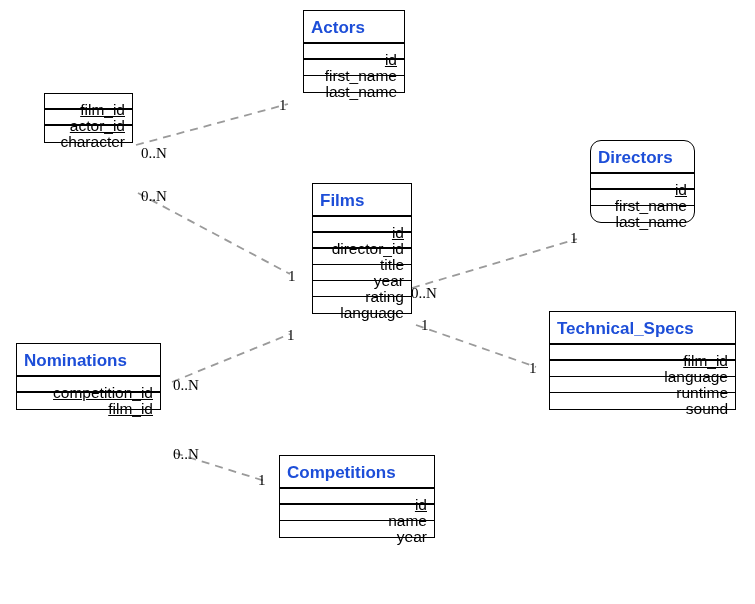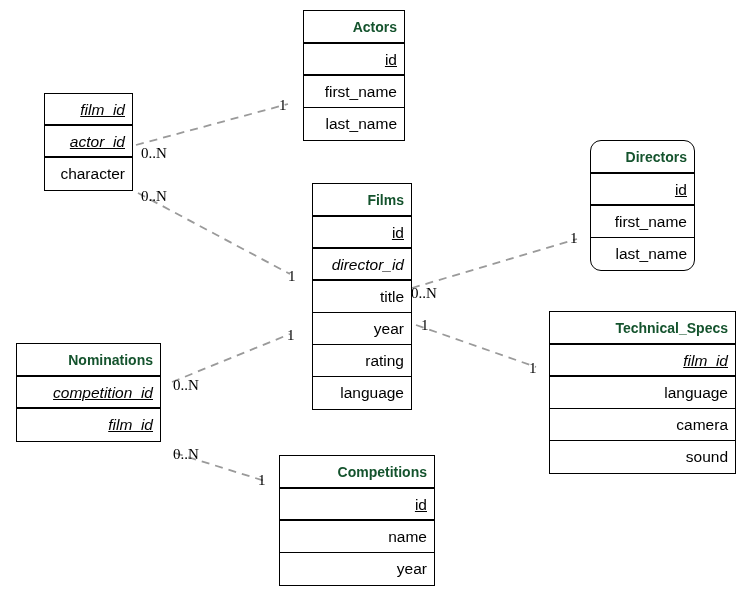--- a/index.html
+++ b/index.html
@@ -29,31 +29,31 @@
     position: absolute;
     box-sizing: border-box;
     border: 1.6px solid #000000;
     background: #ffffff;
     z-index: 2;
   }
   .entity-title {
     box-sizing: border-box;
     height: 33px;
     line-height: 33px;
-    text-align: right;
+    text-align: left;
     font-weight: bold;
-    font-size: 14px;
-    color: #14532d;
+    font-size: 17px;
+    color: #1d4ed8;
     border-bottom: 2.2px solid #000000;
     white-space: nowrap;
     padding: 0 7px;
   }
   .attr {
     box-sizing: border-box;
-    height: 32px;
+    height: 16px;
     line-height: 32px;
     text-align: right;
     font-size: 15.5px;
     color: #000000;
     padding: 0 7px;
     border-bottom: 1.1px solid #000000;
     white-space: nowrap;
   }
   .attr:last-child {
     border-bottom: none;
@@ -61,21 +61,20 @@
   .attr.thickline {
     border-bottom-width: 2.2px;
   }
   .attr .nm {
     display: inline;
   }
   .attr.pk .nm {
     text-decoration: underline;
   }
   .attr.fk .nm {
-    font-style: italic;
   }
   .card-label {
     position: absolute;
     font-family: "Liberation Serif", serif;
     font-size: 15px;
     color: #000000;
     white-space: nowrap;
     z-index: 3;
     line-height: 1;
   }
@@ -116,21 +115,21 @@
       <div class="entity" style="left: 590px; top: 140px; width: 105px; border-radius: 11px;">
         <div class="entity-title">Directors</div>
         <div class="attr pk thickline"><span class="nm">id</span></div>
         <div class="attr"><span class="nm">first_name</span></div>
         <div class="attr"><span class="nm">last_name</span></div>
       </div>
       <div class="entity" style="left: 549px; top: 311px; width: 187px;">
         <div class="entity-title">Technical_Specs</div>
         <div class="attr pk fk thickline"><span class="nm">film_id</span></div>
         <div class="attr"><span class="nm">language</span></div>
-        <div class="attr"><span class="nm">camera</span></div>
+        <div class="attr"><span class="nm">runtime</span></div>
         <div class="attr"><span class="nm">sound</span></div>
       </div>
       <div class="entity" style="left: 16px; top: 343px; width: 145px;">
         <div class="entity-title">Nominations</div>
         <div class="attr pk fk thickline"><span class="nm">competition_id</span></div>
         <div class="attr pk fk thickline"><span class="nm">film_id</span></div>
       </div>
       <div class="entity" style="left: 279px; top: 455px; width: 156px;">
         <div class="entity-title">Competitions</div>
         <div class="attr pk thickline"><span class="nm">id</span></div>

